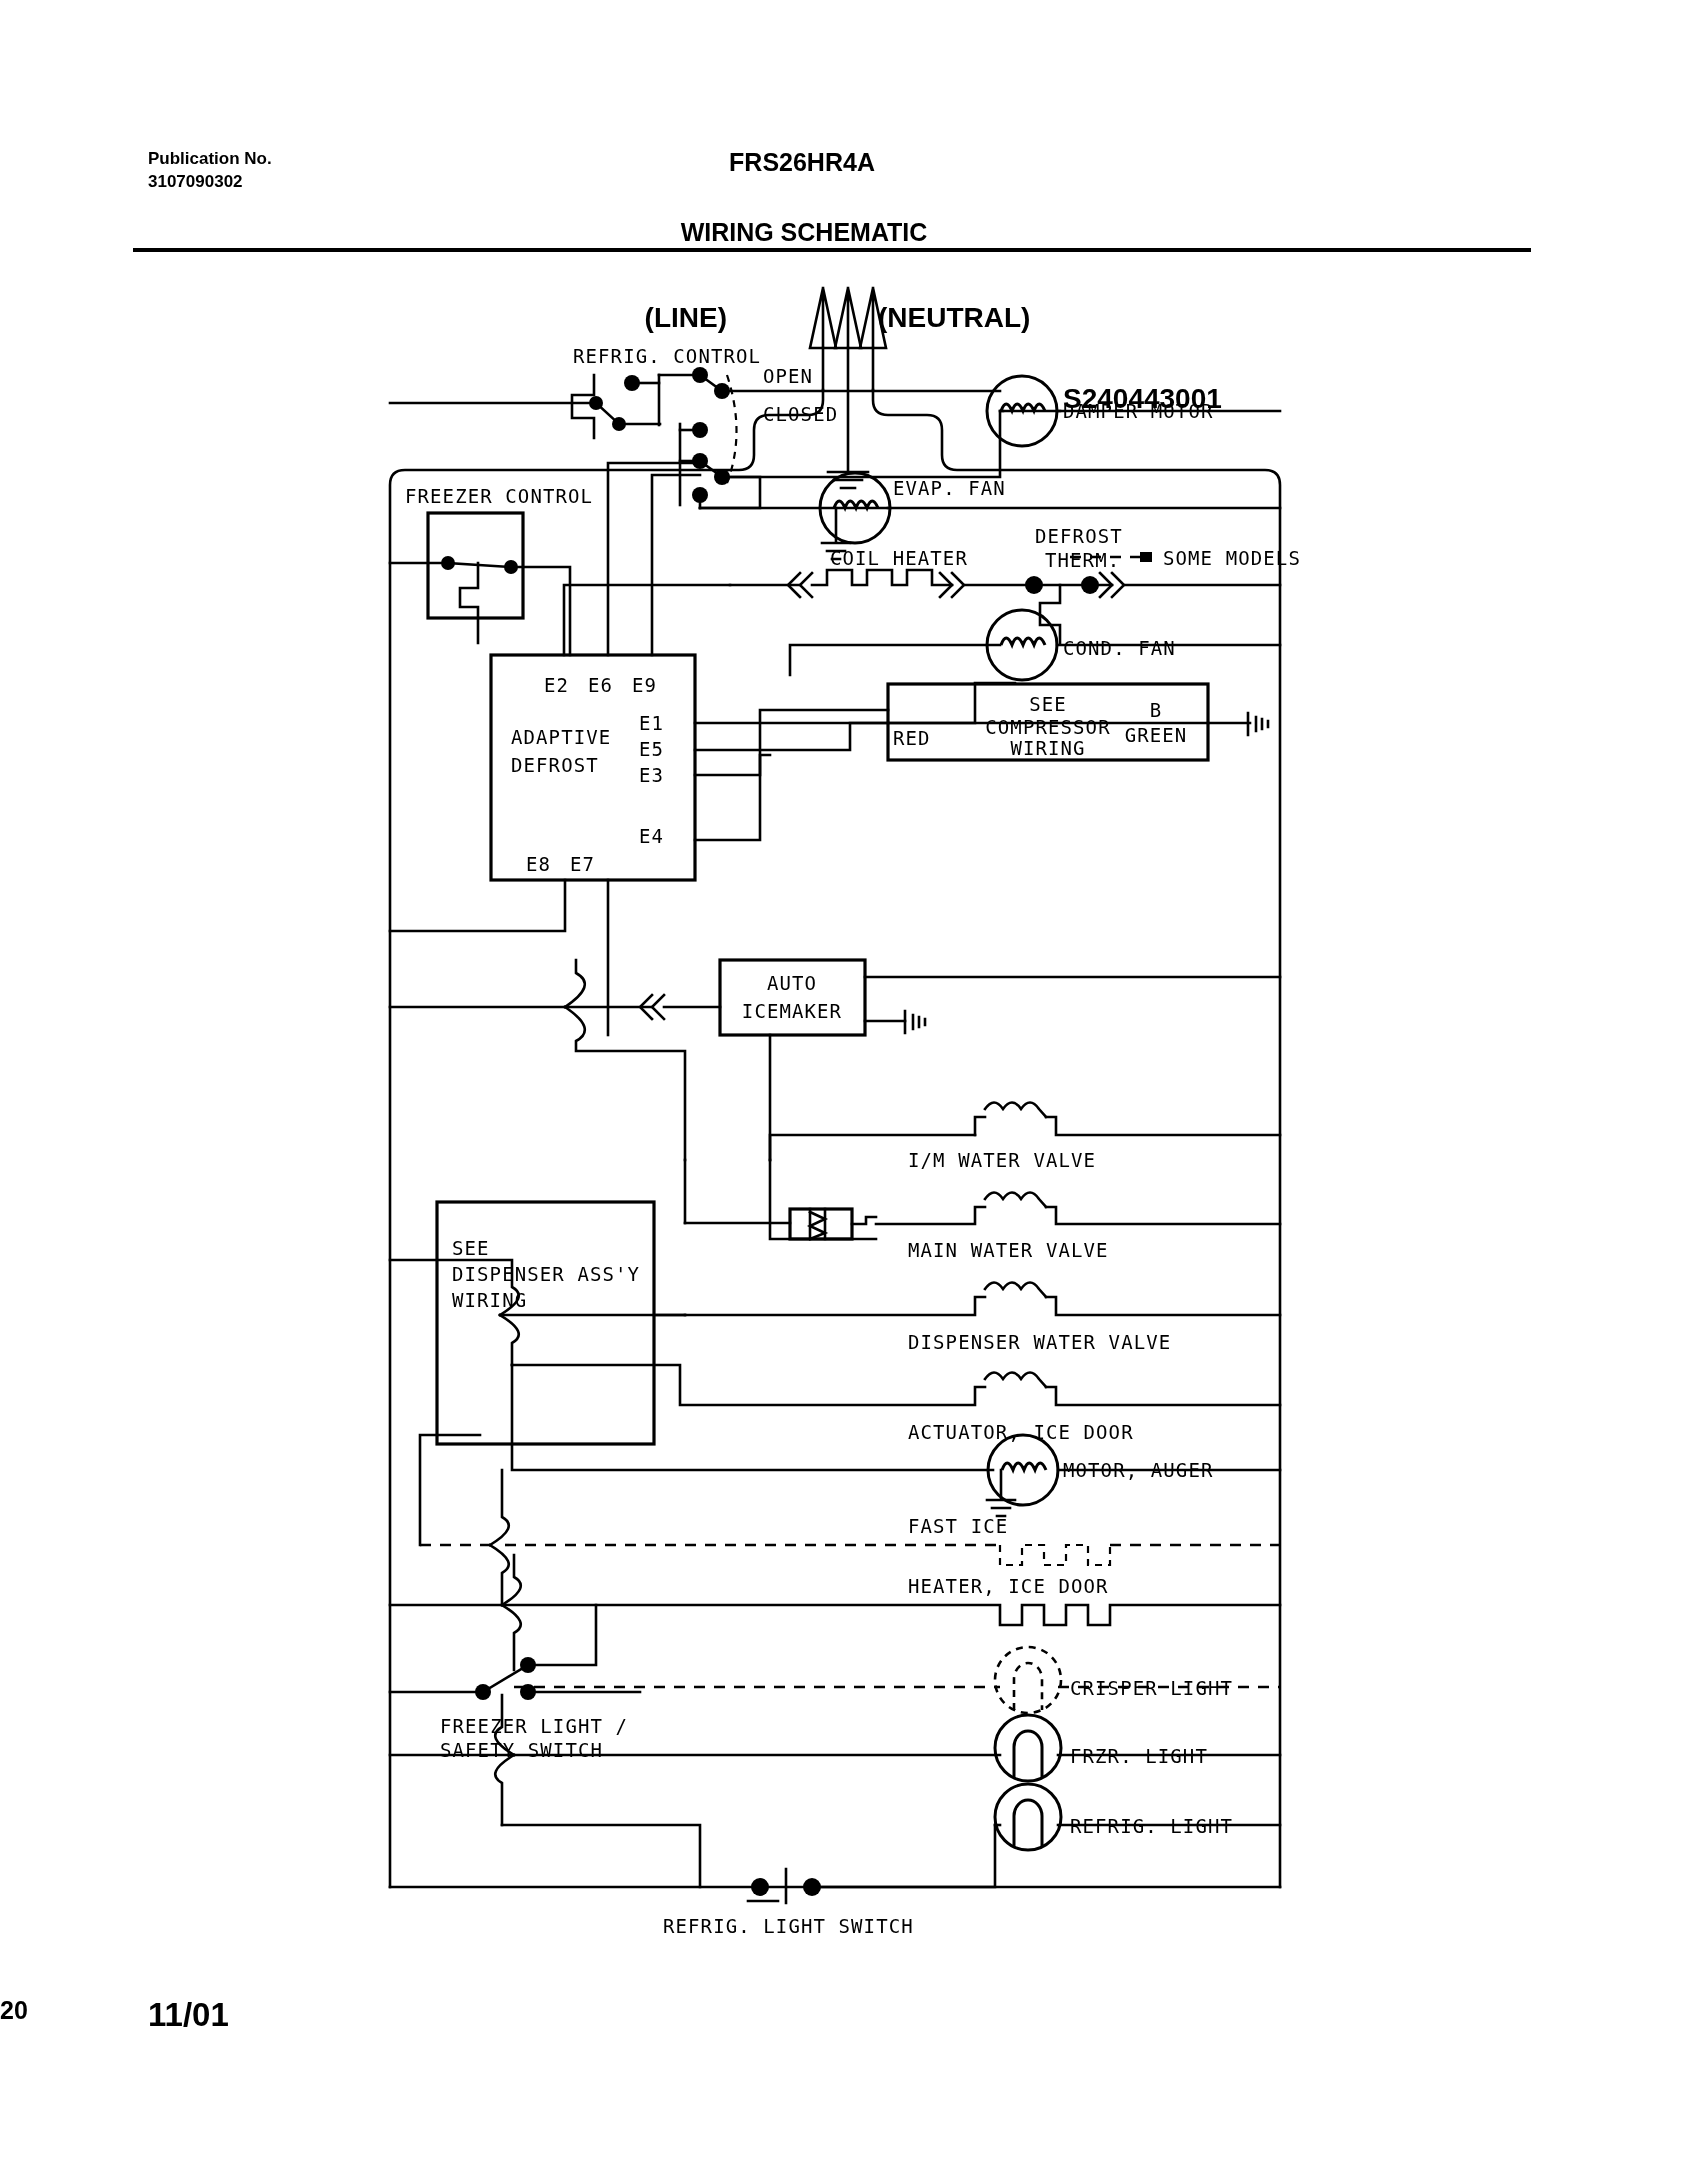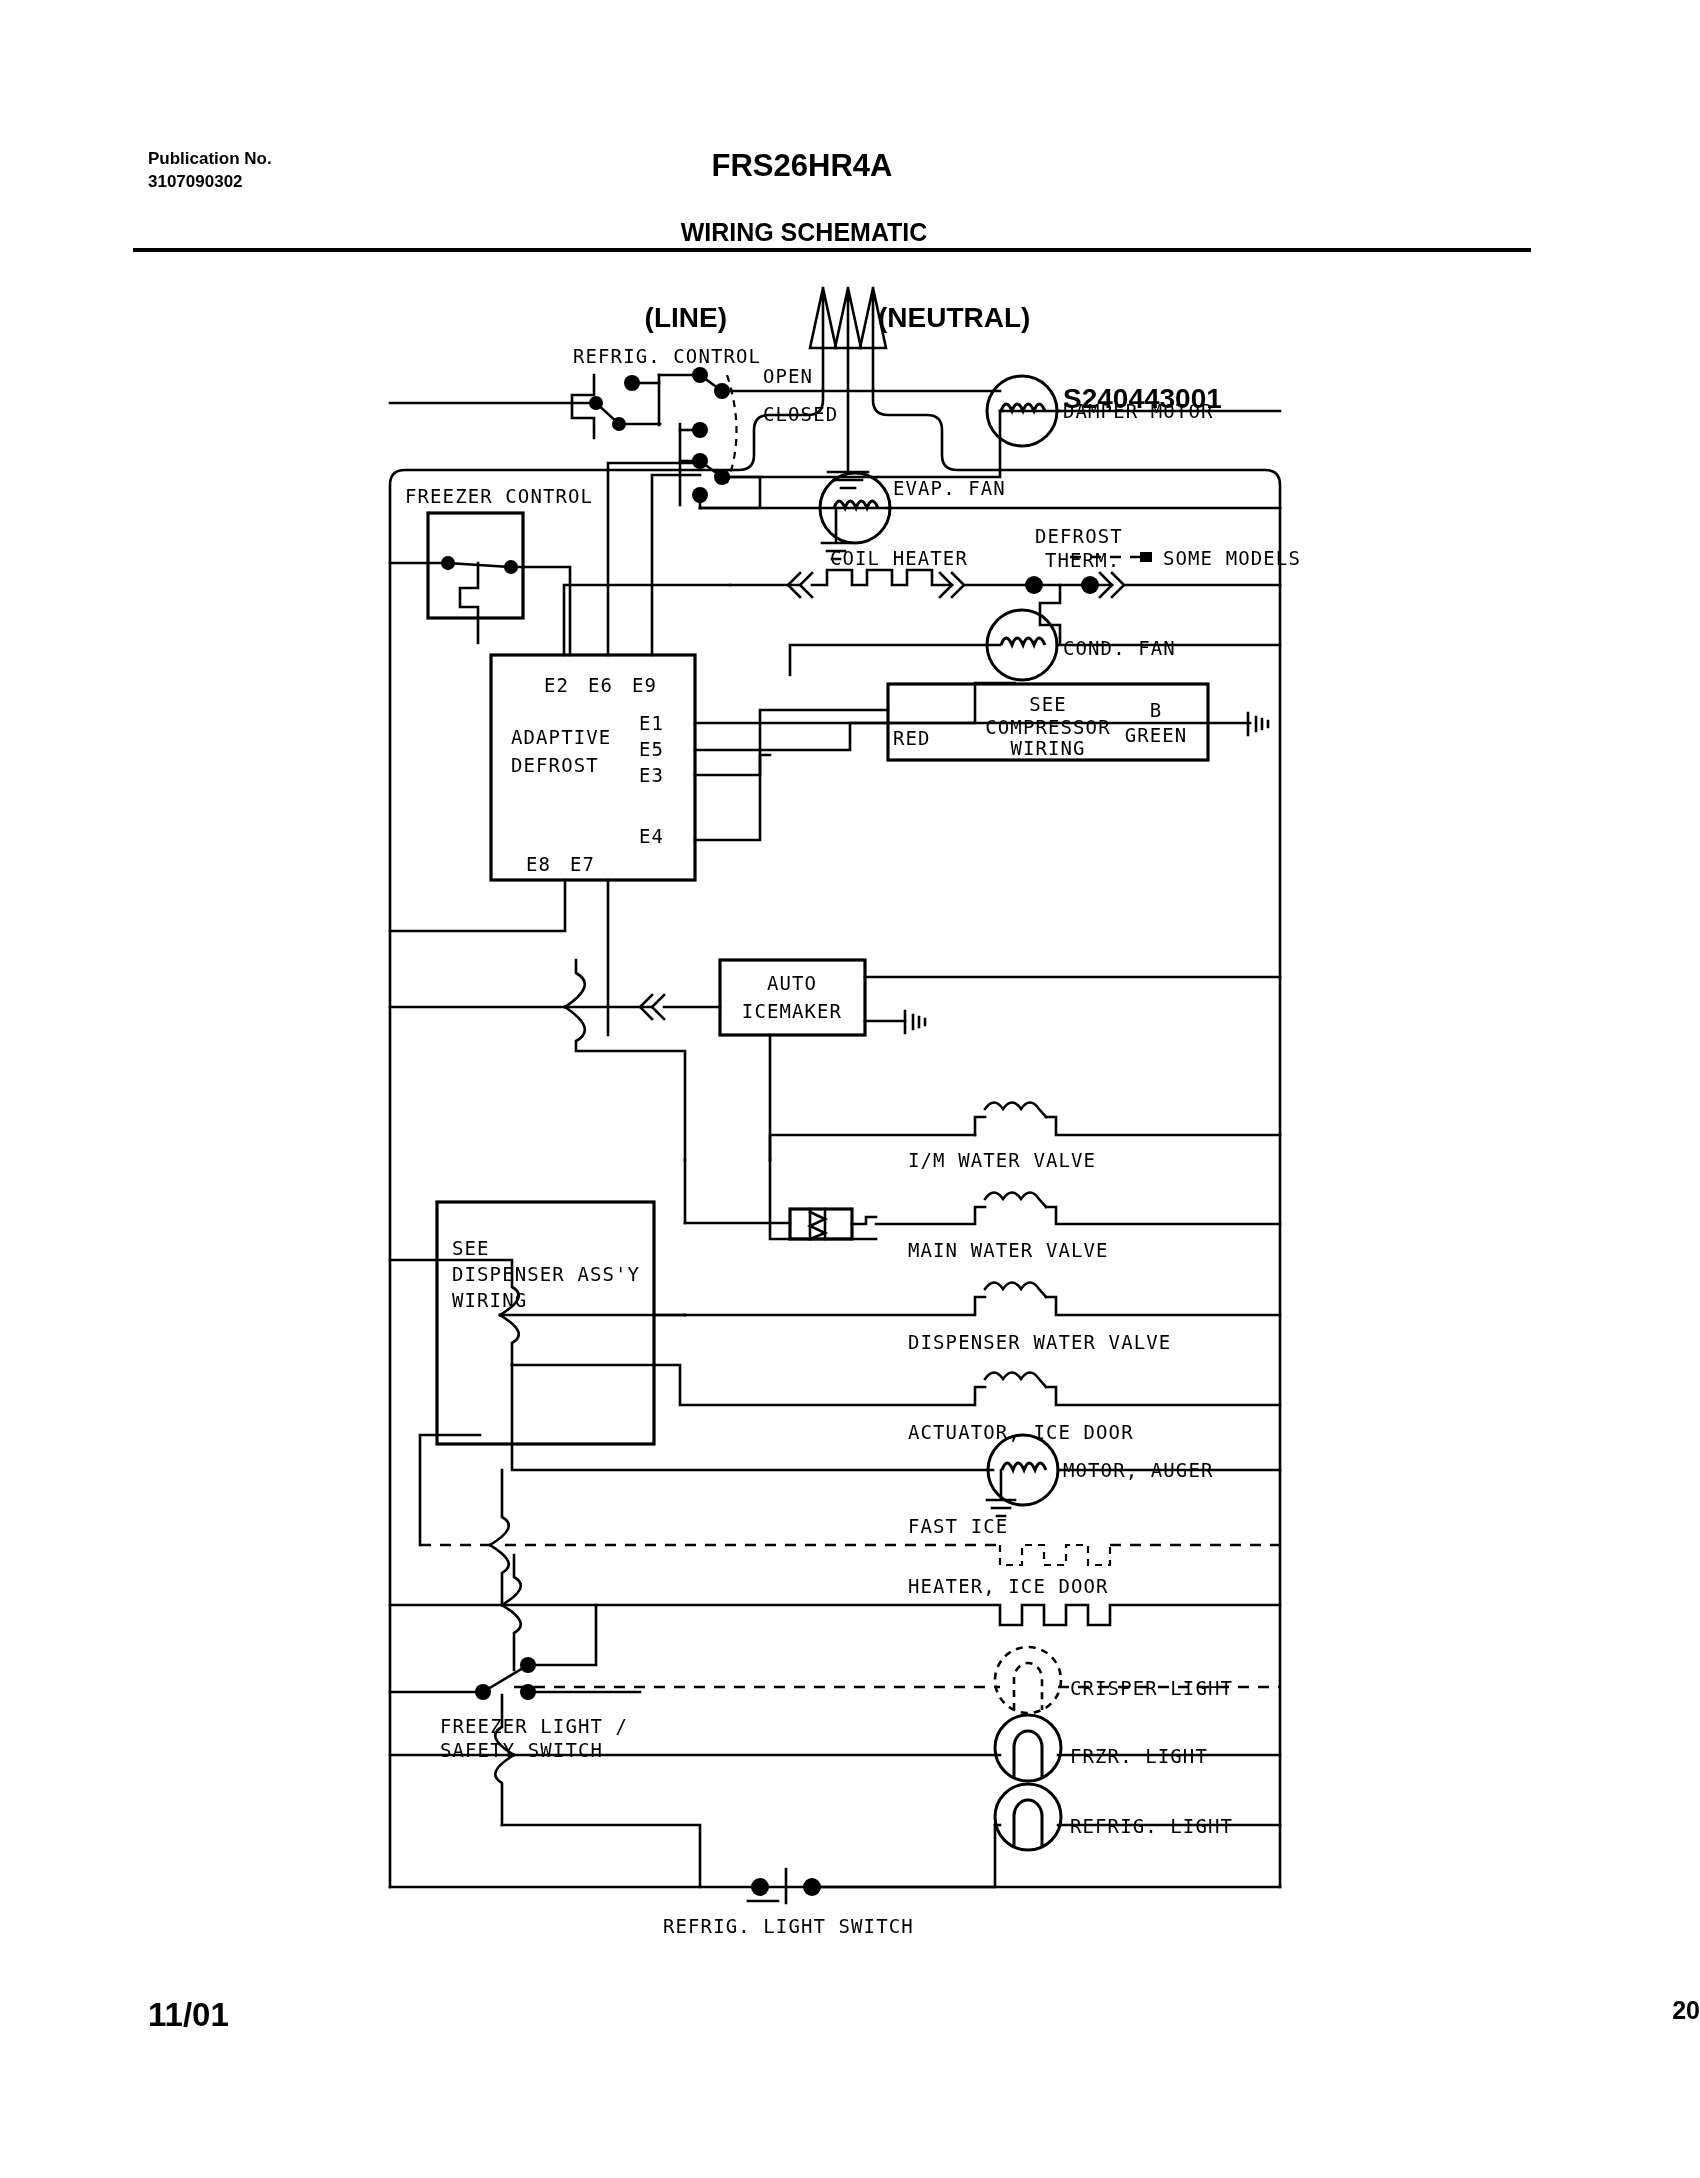--- a/index.html
+++ b/index.html
@@ -30,21 +30,21 @@
     line-height: 1.35;
     letter-spacing: 0px;
     white-space: pre;
   }
   .hdr-model {
     position: absolute;
     left: 0;
     top: 148px;
     width: 1604px;
     text-align: center;
-    font-size: 31px;
+    font-size: 25px;
     font-weight: bold;
   }
   .hdr-title {
     position: absolute;
     left: 0;
     top: 218px;
     width: 1608px;
     text-align: center;
     font-size: 25px;
     font-weight: bold;
@@ -64,21 +64,21 @@
     left: 148px;
     top: 1996px;
     font-size: 33px;
     font-weight: bold;
   }
   .ftr-page {
     position: absolute;
     left: 0;
     top: 1996px;
     width: 1700px;
-    text-align: right;
+    text-align: left;
     font-size: 25px;
     font-weight: bold;
   }
 
   
   #schematic {
     position: absolute;
     left: 0;
     top: 255px;
   }

